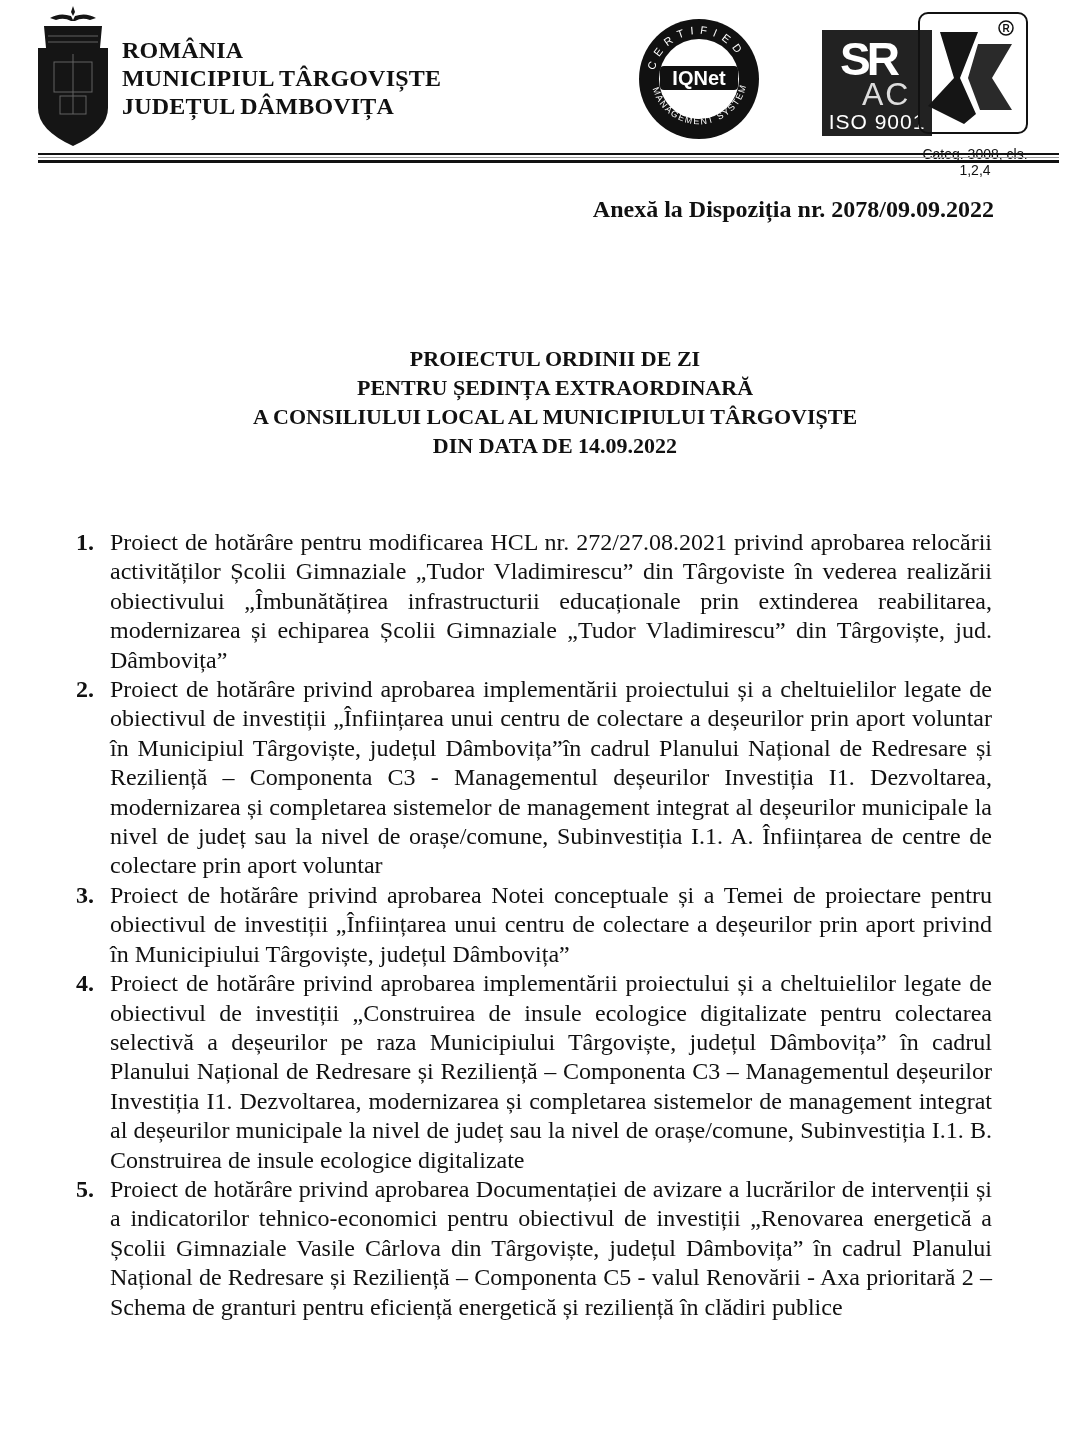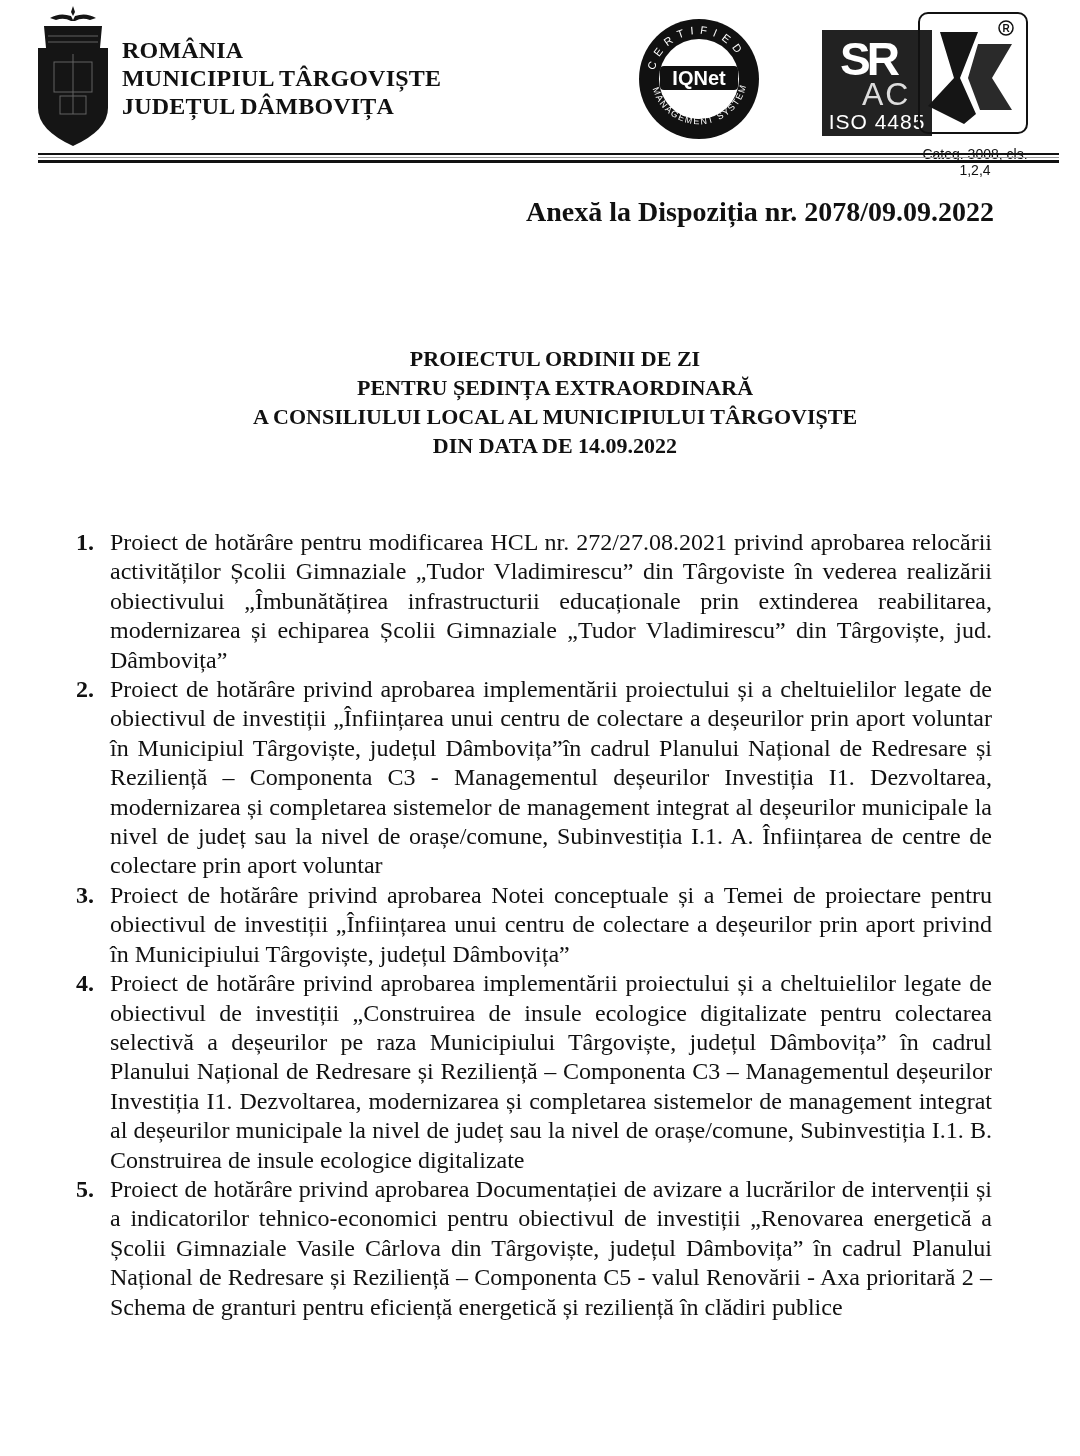--- a/index.html
+++ b/index.html
@@ -12,21 +12,21 @@
   .org div { white-space: nowrap; }
   .logos { position: absolute; top: 10px; left: 636px; width: 420px; height: 140px; }
   .iqnet { position: absolute; left: 0px; top: 6px; width: 126px; height: 126px; }
   .srac { position: absolute; left: 163px; top: 20px; width: 110px; height: 106px; background: #222; margin-left: 23px; }
   .srac .sr { position: absolute; left: 18px; top: 2px; font-family: "Liberation Sans", sans-serif; font-size: 46px; font-weight: bold; color: #fff; letter-spacing: -4px; }
   .srac .ac { position: absolute; left: 40px; top: 46px; font-family: "Liberation Sans", sans-serif; font-size: 32px; color: #ddd; letter-spacing: 2px; }
   .srac .iso { position: absolute; left: 0; right: 0; bottom: 2px; text-align: center; font-family: "Liberation Sans", sans-serif; font-size: 21px; color: #fff; letter-spacing: 1px; }
   .dx { position: absolute; left: 282px; top: 2px; width: 106px; height: 118px; border: 2px solid #111; border-radius: 10px; }
   .dx-caption { position: absolute; left: 284px; top: 136px; width: 110px; text-align: center; font-family: "Liberation Sans", sans-serif; font-size: 14px; }
   .rule { position: absolute; left: 38px; width: 1021px; background: #111; }
-  .annex { position: absolute; top: 196px; left: 0; right: 86px; text-align: right; font-weight: bold; font-size: 28px; }
+  .annex { position: absolute; top: 196px; left: 0; right: 86px; text-align: right; font-weight: bold; font-size: 24px; }
   .title { position: absolute; top: 344px; left: 0; width: 1110px; text-align: center; font-weight: bold; font-size: 22px; line-height: 29px; }
   .list { position: absolute; left: 68px; top: 528px; width: 924px; font-size: 24px; line-height: 29.4px; }
   .item { position: relative; padding-left: 42px; text-align: justify; }
   .item .num { position: absolute; left: 8px; top: 0; font-weight: bold; }
 </style>
 </head>
 <body>
 
 <svg class="crest" viewBox="0 0 86 142">
   <g fill="#151515">
@@ -64,21 +64,21 @@
     <text font-family="Liberation Sans, sans-serif" font-size="9" fill="#fff" letter-spacing="1.5">
       <textPath href="#arcBot" startOffset="2%">MANAGEMENT SYSTEM</textPath>
     </text>
     <rect x="24" y="50" width="78" height="24" rx="4" fill="#111"></rect>
     <text x="63" y="69" text-anchor="middle" font-family="Liberation Sans, sans-serif" font-weight="bold" font-size="20" fill="#fff">IQNet</text>
   </svg>
 
   <div class="srac">
     <span class="sr">SR</span>
     <span class="ac">AC</span>
-    <span class="iso">ISO 4485</span>
+    <span class="iso">ISO 9001</span>
   </div>
 
   <div class="dx">
     <svg width="106" height="118" viewBox="0 0 106 118">
       <path d="M20 18 L58 18 L40 64 L56 100 L44 110 L8 92 L34 64 Z" fill="#151515"></path>
       <path d="M58 30 L92 30 L72 64 L92 96 L60 96 L48 64 Z" fill="#2a2a2a"></path>
       <circle cx="86" cy="14" r="7" fill="none" stroke="#111" stroke-width="1.5"></circle>
       <text x="86" y="18" text-anchor="middle" font-family="Liberation Sans, sans-serif" font-size="10" font-weight="bold" fill="#111">R</text>
     </svg>
   </div>

